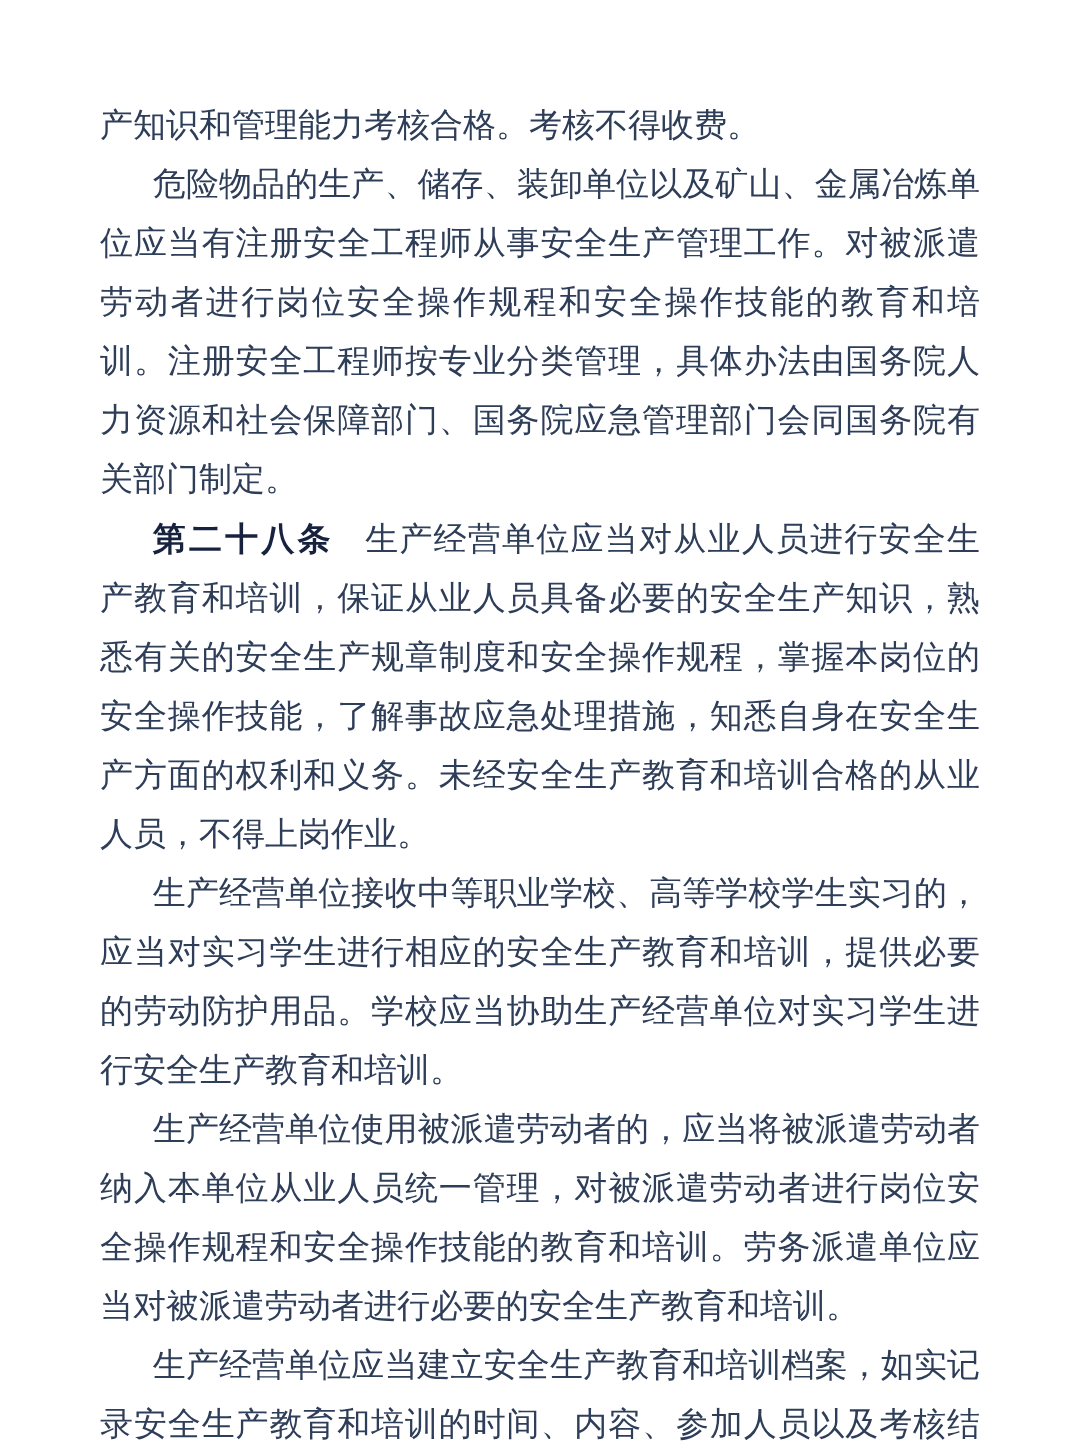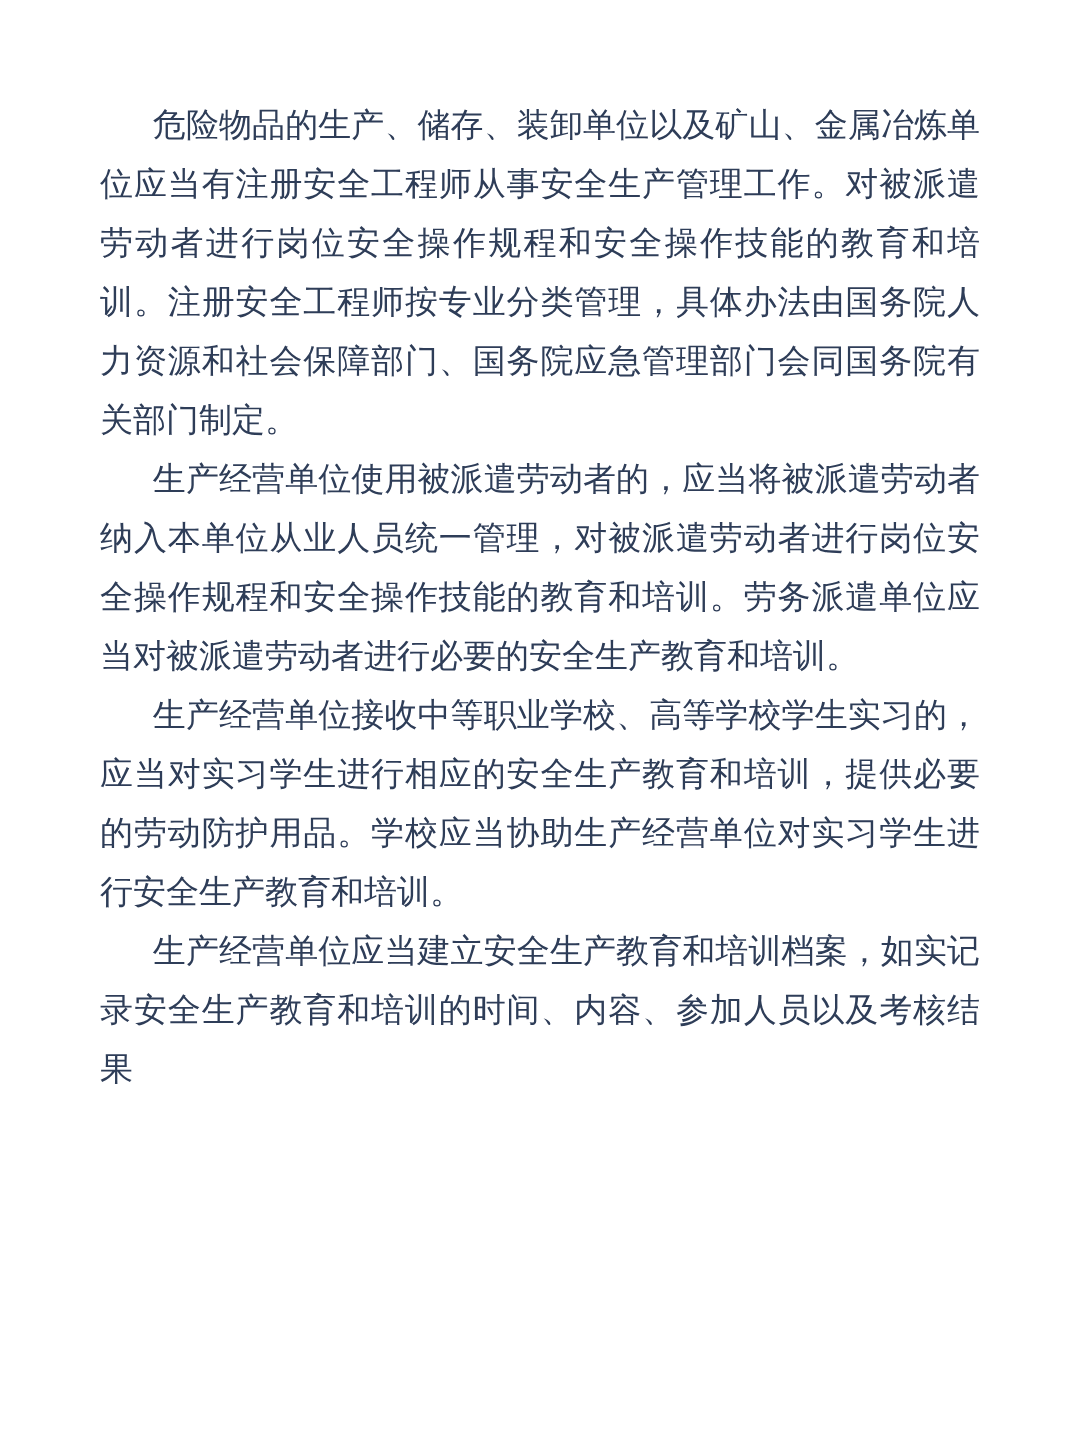--- a/index.html
+++ b/index.html
@@ -38,23 +38,25 @@
     color: #16223e;
     margin-right: 0.95em;
     letter-spacing: 0.06em;
   }
 </style>
 </head>
 <body>
 
 <div class="page" style="background: rgb(255, 255, 255); color: rgb(46, 61, 88);">
 
+  <p class="para no-indent">产知识和管理能力考核合格。考核不得收费。</p>
 
   <p class="para">危险物品的生产、储存、装卸单位以及矿山、金属冶炼单位应当有注册安全工程师从事安全生产管理工作。对被派遣劳动者进行岗位安全操作规程和安全操作技能的教育和培训。注册安全工程师按专业分类管理，具体办法由国务院人力资源和社会保障部门、国务院应急管理部门会同国务院有关部门制定。</p>
 
+  <p class="para"><span class="article-heading" style="color: rgb(22, 34, 62);">第二十八条</span><span>生产经营单位应当对从业人员进行安全生产教育和培训，保证从业人员具备必要的安全生产知识，熟悉有关的安全生产规章制度和安全操作规程，掌握本岗位的安全操作技能，了解事故应急处理措施，知悉自身在安全生产方面的权利和义务。未经安全生产教育和培训合格的从业人员，不得上岗作业。</span></p>
+
+  <p class="para">生产经营单位接收中等职业学校、高等学校学生实习的，应当对实习学生进行相应的安全生产教育和培训，提供必要的劳动防护用品。学校应当协助生产经营单位对实习学生进行安全生产教育和培训。</p>
 
   <p class="para">生产经营单位使用被派遣劳动者的，应当将被派遣劳动者纳入本单位从业人员统一管理，对被派遣劳动者进行岗位安全操作规程和安全操作技能的教育和培训。劳务派遣单位应当对被派遣劳动者进行必要的安全生产教育和培训。</p>
-
-  <p class="para">生产经营单位接收中等职业学校、高等学校学生实习的，应当对实习学生进行相应的安全生产教育和培训，提供必要的劳动防护用品。学校应当协助生产经营单位对实习学生进行安全生产教育和培训。</p>
 
   <p class="para">生产经营单位应当建立安全生产教育和培训档案，如实记录安全生产教育和培训的时间、内容、参加人员以及考核结果</p>
 
 </div>
 
 </body></html>

